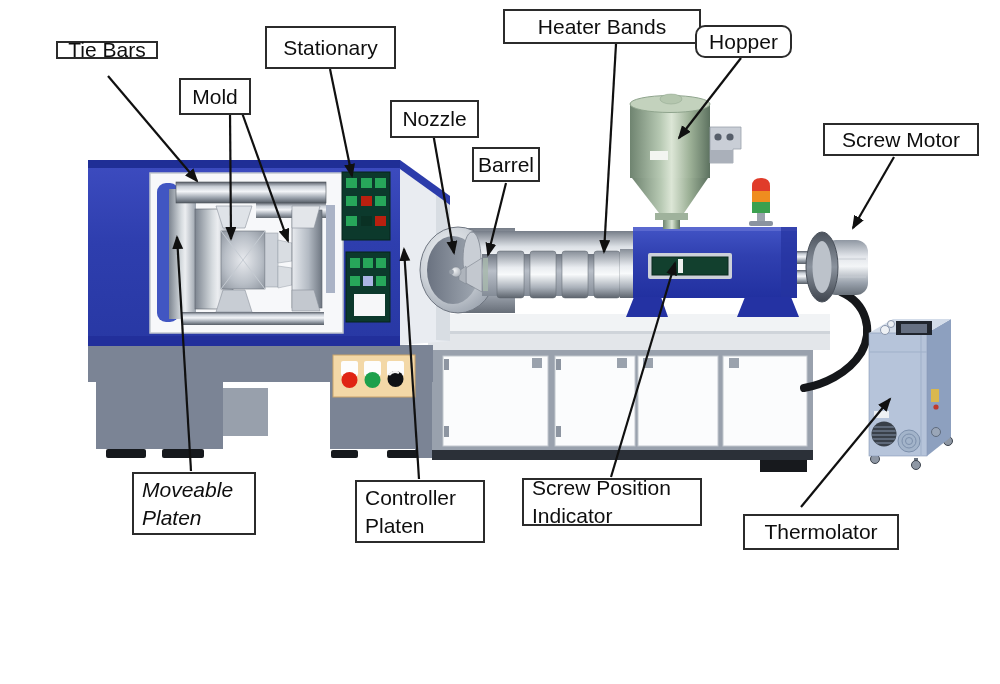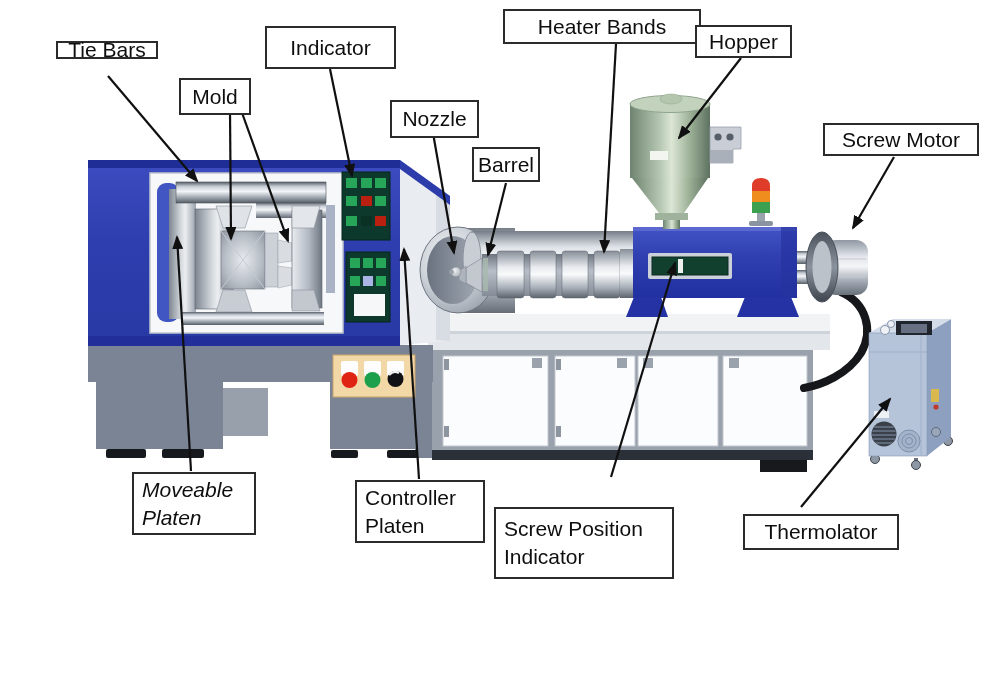--- a/index.html
+++ b/index.html
@@ -333,24 +333,24 @@
     <line x1="894" y1="157" x2="853" y2="228" marker-end="url(#ah)"></line>
     <line x1="191" y1="471" x2="177" y2="237" marker-end="url(#ah)"></line>
     <line x1="419" y1="479" x2="404" y2="249" marker-end="url(#ah)"></line>
     <line x1="611" y1="477" x2="675" y2="263" marker-end="url(#ah)"></line>
     <line x1="801" y1="507" x2="890" y2="399" marker-end="url(#ah)"></line>
   </g>
 </svg>
 
   <div class="label" style="left:56px;  top:41px;  width:102px; height:18px;">Tie Bars</div>
   <div class="label" style="left:179px; top:78px;  width:72px;  height:37px;">Mold</div>
-  <div class="label" style="left:265px; top:26px;  width:131px; height:43px;">Indicator</div>
+  <div class="label" style="left:265px; top:26px;  width:131px; height:43px;">Stationary</div>
   <div class="label" style="left:390px; top:100px; width:89px;  height:38px;">Nozzle</div>
   <div class="label" style="left:472px; top:147px; width:68px;  height:35px;">Barrel</div>
   <div class="label" style="left:503px; top:9px;   width:198px; height:35px;">Heater Bands</div>
-  <div class="label" style="left:695px; top:25px;  width:97px;  height:33px;">Hopper</div>
+  <div class="label" style="left:695px; top:25px;  width:97px;  height:33px;border-radius:10px;">Hopper</div>
   <div class="label" style="left:823px; top:123px; width:156px; height:33px;">Screw Motor</div>
   <div class="label left" style="left:132px; top:472px; width:124px; height:63px;font-style:italic;">Moveable Platen</div>
   <div class="label left" style="left:355px; top:480px; width:130px; height:63px;">Controller Platen</div>
-  <div class="label left" style="left:494px; top:478px; width:180px; height:72px;margin-top:29px;">Screw Position Indicator</div>
+  <div class="label left" style="left:522px; top:478px; width:180px; height:48px;">Screw Position Indicator</div>
   <div class="label" style="left:743px; top:508px; width:156px; height:36px;margin-top:6px;">Thermolator</div>
 
 </div>
 
 </body></html>

